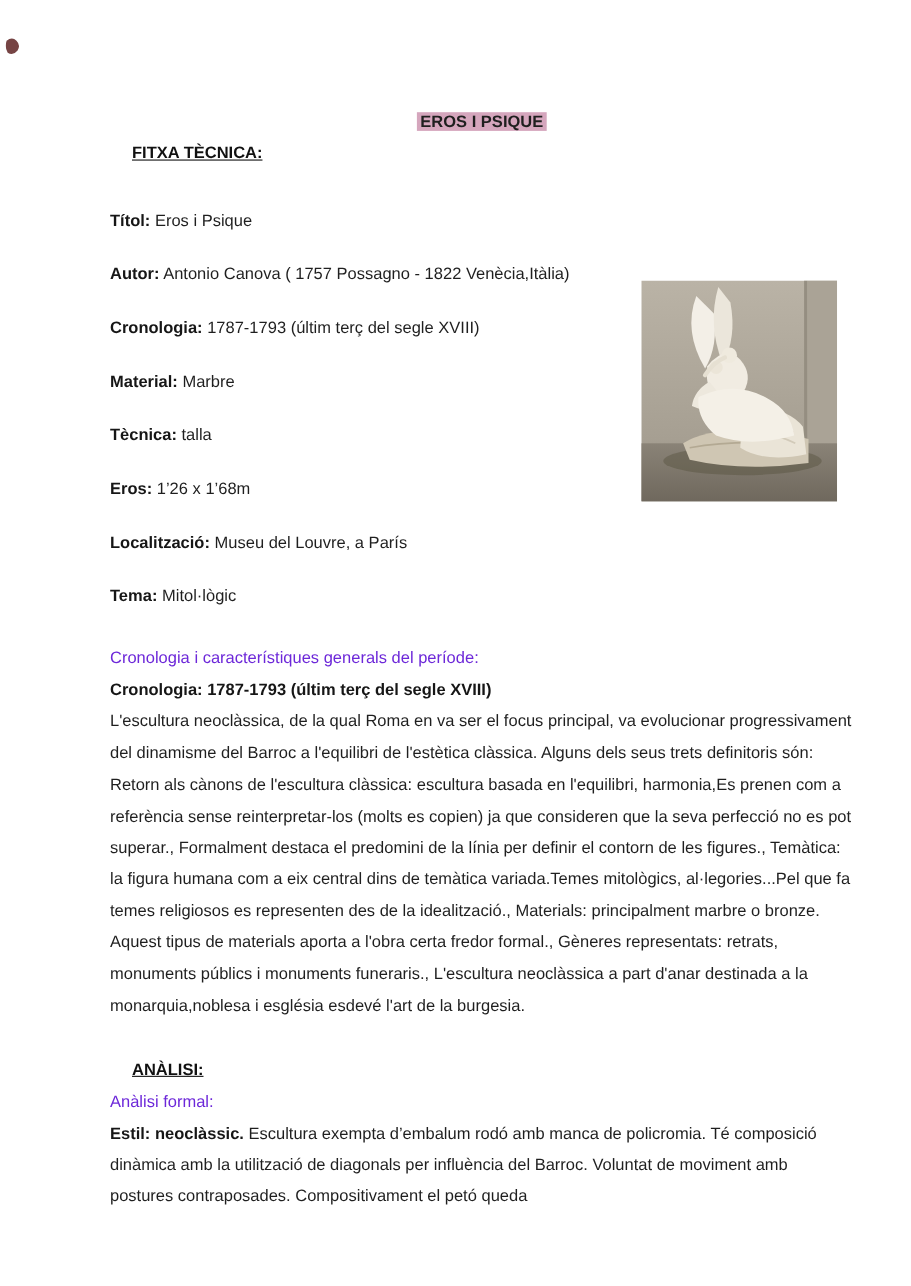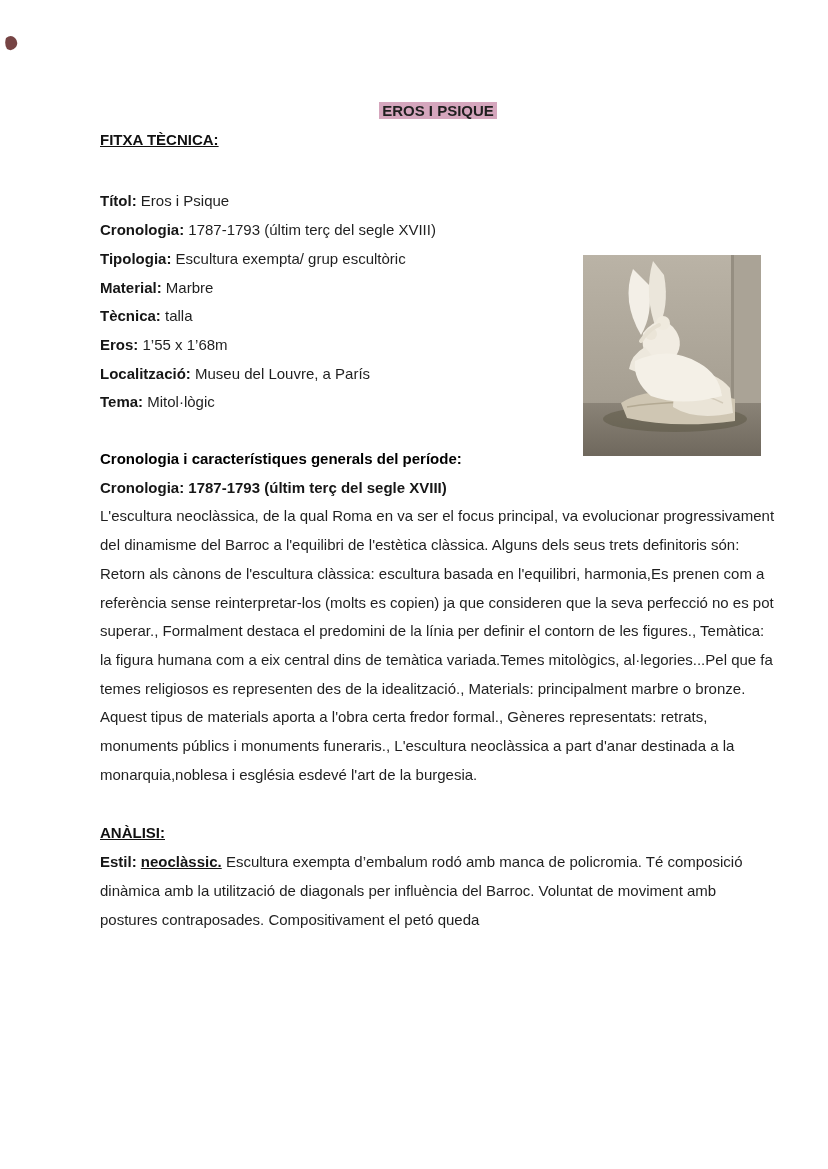--- a/index.html
+++ b/index.html
@@ -14,32 +14,32 @@
     padding: 97px 52px 0 100px;
     font-size: 15px;
     line-height: 28.7px;
     color: #1f1f1f;
     overflow: hidden;
   }
 
   .doc-title { text-align: center; font-weight: bold; }
   .hl { background: #d5a6bd; padding: 0 3px; }
 
-  .uh { font-weight: bold; text-decoration: underline; color: #111; }
+  .uh { font-weight: bold; text-decoration: underline; color: #111; margin-left: 20px; }
 
   .fitxa { margin-top: 33px; }
-  .row { white-space: pre-wrap; }
+  .row { white-space: pre-wrap; margin-top: 20px; }
   strong { font-weight: bold; color: #161616; }
 
-  .pink { color: #000000; font-weight: bold; }
+  .pink { color: #6d28d9; font-weight: normal; }
   .mt28 { margin-top: 28px; }
   .mt30 { margin-top: 30px; }
 
   .body-text { white-space: pre-wrap; }
-  .u { text-decoration: underline; }
+  .u { }
 
   .artwork {
     position: absolute;
     left: 583px;
     top: 255px;
     width: 178px;
     height: 201px;
     display: block;
   }
   .artwork svg { display: block; width: 100%; height: 100%; }
@@ -64,25 +64,25 @@
   </span>
 
   <div class="doc-title">
     <span class="hl">EROS I PSIQUE</span>
   </div>
 
   <div class="uh">FITXA TÈCNICA:</div>
 
   <div class="fitxa">
     <div class="row"><strong>Títol:</strong><span> Eros i Psique</span></div>
+    <div class="row"><strong>Autor:</strong><span> Antonio Canova ( 1757 Possagno - 1822 Venècia,Itàlia)</span></div>
     <div class="row"><strong>Cronologia:</strong><span> 1787-1793 (últim terç del segle XVIII)</span></div>
-    <div class="row"><strong>Tipologia:</strong><span> Escultura exempta/ grup escultòric</span></div>
     <div class="row"><strong>Material:</strong><span> Marbre</span></div>
     <div class="row"><strong>Tècnica:</strong><span> talla</span></div>
-    <div class="row"><strong>Eros:</strong><span> 1’55 x 1’68m</span></div>
+    <div class="row"><strong>Eros:</strong><span> 1’26 x 1’68m</span></div>
     <div class="row"><strong>Localització:</strong><span> Museu del Louvre, a París</span></div>
     <div class="row"><strong>Tema:</strong><span> Mitol·lògic</span></div>
   </div>
 
   <figure class="artwork">
     <svg viewBox="0 0 178 201" xmlns="http://www.w3.org/2000/svg">
       <defs>
         <linearGradient id="bgGrad" x1="0" y1="0" x2="0" y2="1">
           <stop offset="0" stop-color="#bab3a6"></stop>
           <stop offset="0.72" stop-color="#a69f92"></stop>
@@ -117,15 +117,16 @@
       <circle cx="68" cy="79" r="6" fill="#ebe5d8"></circle>
       <path d="M58 86 Q 66 74 76 70" stroke="#e6e0d2" stroke-width="4" fill="none" stroke-linecap="round"></path>
     </svg>
   </figure>
 
   <div class="pink mt28">Cronologia i característiques generals del període:</div>
   <div><strong>Cronologia: 1787-1793 (últim terç del segle XVIII)</strong></div>
   <p class="body-text">L'escultura neoclàssica, de la qual Roma en va ser el focus principal, va evolucionar progressivament del dinamisme del Barroc a l'equilibri de l'estètica clàssica. Alguns dels seus trets definitoris són: Retorn als cànons de l'escultura clàssica: escultura basada en l'equilibri, harmonia,Es prenen com a referència sense reinterpretar-los (molts es copien) ja que consideren que la seva perfecció no es pot superar., Formalment destaca el predomini de la línia per definir el contorn de les figures., Temàtica: la figura humana com a eix central dins de temàtica variada.Temes mitològics, al·legories...Pel que fa temes religiosos es representen des de la idealització., Materials: principalment marbre o bronze. Aquest tipus de materials aporta a l'obra certa fredor formal., Gèneres representats: retrats, monuments públics i monuments funeraris., L'escultura neoclàssica a part d'anar destinada a la monarquia,noblesa i església esdevé l'art de la burgesia.</p>
 
   <div class="uh mt30">ANÀLISI:</div>
+  <div class="pink">Anàlisi formal:</div>
   <p class="body-text"><strong>Estil: </strong><strong class="u">neoclàssic.</strong><span> Escultura exempta d’embalum rodó amb manca de policromia. Té composició dinàmica amb la utilització de diagonals per influència del Barroc. Voluntat de moviment amb postures contraposades. Compositivament el petó queda</span></p>
 
 </div>
 
 </body></html>

